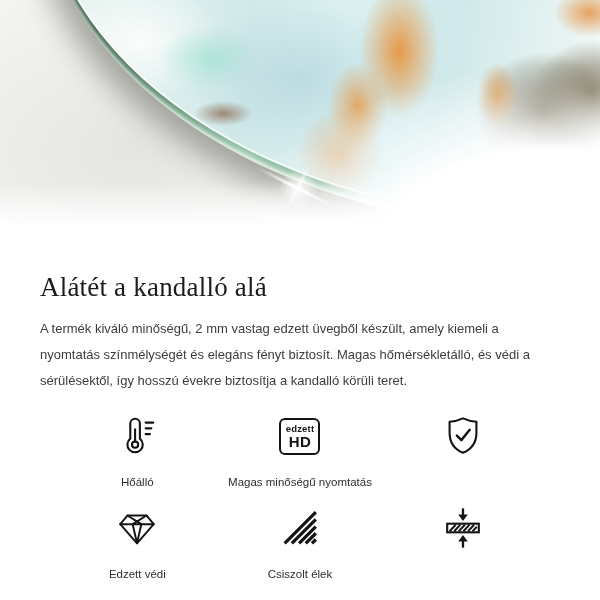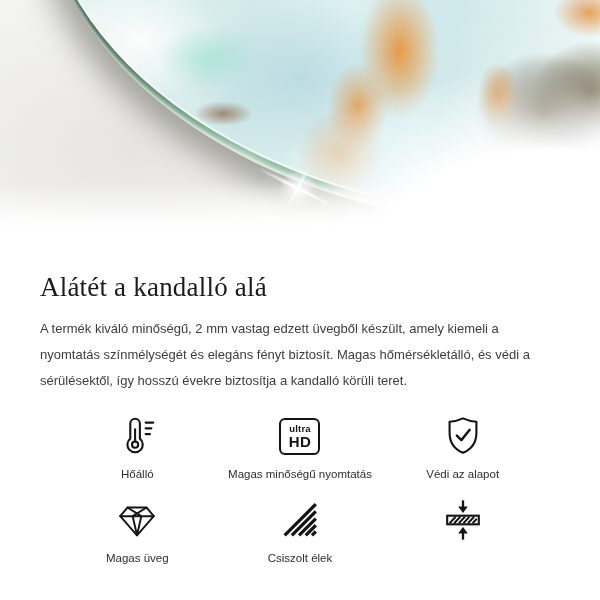--- a/index.html
+++ b/index.html
@@ -83,21 +83,21 @@
     font-size:13px; line-height:26px; color:#3d3d3d;
   }
 
   
   .features {
     display:grid; grid-template-columns:repeat(3,1fr);
     row-gap:16px; margin:18px 16px 0;
   }
   .feature { text-align:center; }
   .icon-wrap { height:48px; display:flex; align-items:center; justify-content:center; }
-  .flabel { margin-top:8px; font-size:11.5px; color:#2e2e2e; }
+  .flabel { margin-top:16px; font-size:11.5px; color:#2e2e2e; }
 
   .uhd {
     width:37px; height:33px; box-sizing:content-box;
     border:2.5px solid #141414; border-radius:6px;
     display:flex; flex-direction:column; align-items:center; justify-content:center;
     font-weight:700; color:#141414;
   }
   .uhd-top    { font-size:9.5px; line-height:10px; letter-spacing:.2px; }
   .uhd-bottom { font-size:15px;  line-height:15px; letter-spacing:.3px;text-align:center; }
 </style>
@@ -134,45 +134,44 @@
             <circle cx="22" cy="33" r="3.2"></circle>
             <path d="M33 10h8M33 16h6M33 22h4.5"></path>
           </svg>
         </div>
         <div class="flabel">Hőálló</div>
       </div>
 
       <div class="feature">
         <div class="icon-wrap">
           <div class="uhd">
-            <span class="uhd-top">ultra</span>
+            <span class="uhd-top">edzett</span>
             <span class="uhd-bottom">HD</span>
           </div>
         </div>
         <div class="flabel">Magas minőségű nyomtatás</div>
       </div>
 
       <div class="feature">
         <div class="icon-wrap">
           <svg width="46" height="46" viewBox="0 0 48 48" fill="none" stroke="#141414" stroke-width="2.2" stroke-linecap="round" stroke-linejoin="round">
             <path d="M24 5.6c4.4 2 9 3.2 14 3.6v11.3c0 10.3-5.6 17.4-14 21-8.4-3.6-14-10.7-14-21V9.2c5-.4 9.6-1.6 14-3.6z"></path>
             <path d="M17.6 23.6l4.7 4.7L31 17.6" stroke-width="2.5"></path>
           </svg>
         </div>
-        <div class="flabel">Védi az alapot</div>
       </div>
 
       <div class="feature">
         <div class="icon-wrap">
           <svg width="46" height="46" viewBox="0 0 48 48" fill="none" stroke="#141414" stroke-width="2" stroke-linecap="round" stroke-linejoin="round">
             <path d="M6.5 20L14 11h20l7.5 9L24 40z"></path>
             <path d="M6.5 20h35M14 11l14.5 9M34 11l-14.5 9M19.5 20L24 40M28.5 20L24 40"></path>
           </svg>
         </div>
-        <div class="flabel">Magas üveg</div>
+        <div class="flabel">Edzett védi</div>
       </div>
 
       <div class="feature">
         <div class="icon-wrap">
           <svg width="46" height="46" viewBox="0 0 48 48" fill="none" stroke="#141414" stroke-width="3.4" stroke-linecap="butt">
             <path d="M8 40L40.5 7.5M15.5 40L40.5 15M23 40L40.5 22.5M30 40L40.5 29.5M36.5 40l4-4"></path>
           </svg>
         </div>
         <div class="flabel">Csiszolt élek</div>
       </div>

